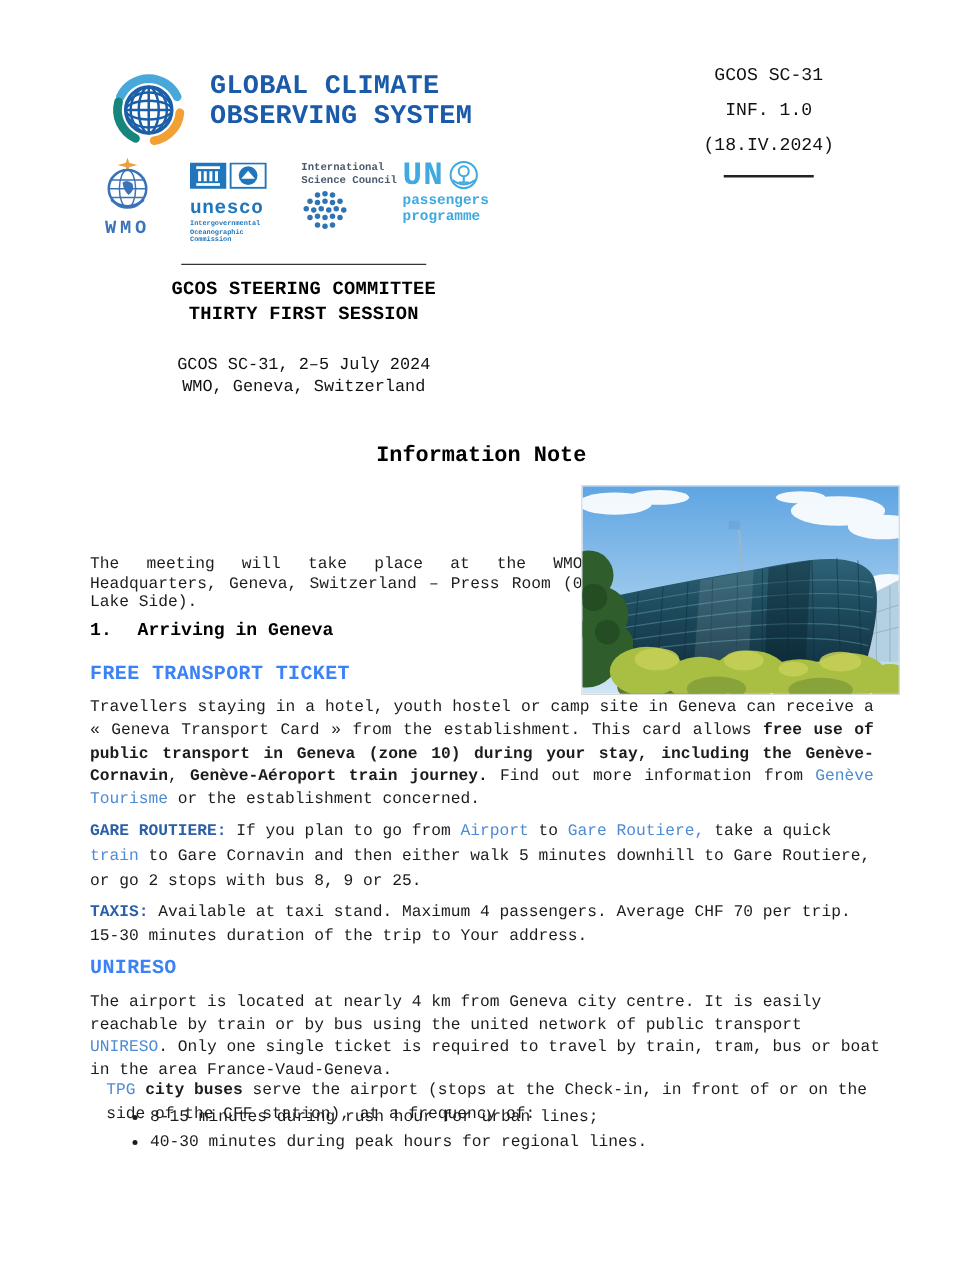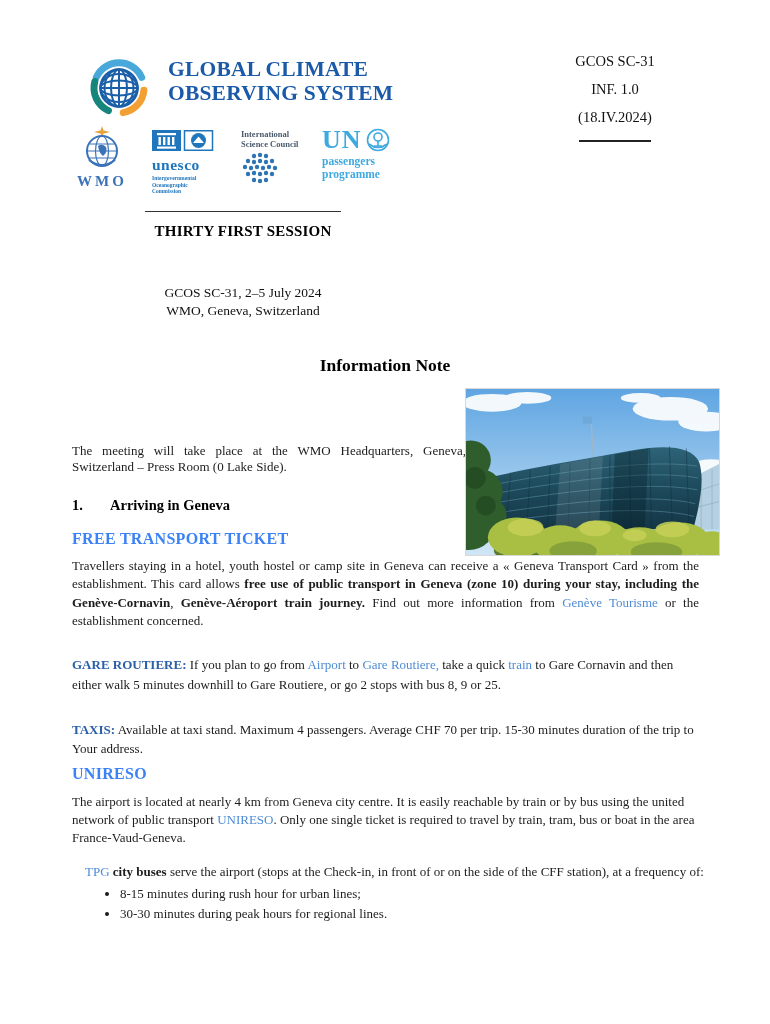--- a/index.html
+++ b/index.html
@@ -1,17 +1,17 @@
 <!DOCTYPE html>
 <html><head>
 <meta charset="utf-8">
 <style>
   html,body{margin:0;padding:0;background:#ffffff;}
   .page{position:relative;width:770px;height:1024px;background:#fff;overflow:hidden;
-        font-family:Liberation Serif, serif;color:#1c1c1c;}
+        font-family:Liberation Mono, monospace;color:#1c1c1c;}
   .abs{position:absolute;}
 
   
   .gcos-word{left:168px;top:57px;font-size:21.5px;font-weight:bold;color:#1a5aa8;line-height:24px;letter-spacing:.2px;}
   .doc-ref{left:540px;top:47px;width:150px;text-align:center;font-size:14.5px;line-height:28px;color:#111;}
   .doc-ref-rule{width:72px;border-top:2px solid #222;margin:9px auto 0 auto;}
   .wmo-block{left:76px;top:126px;width:52px;text-align:center;}
   .wmo-text{color:#3b73b9;font-size:15px;font-weight:bold;letter-spacing:3px;margin-top:1px;}
   .unesco-block{left:152px;top:130px;width:64px;}
   .unesco-text{color:#2076bc;font-size:15.5px;font-weight:bold;letter-spacing:.5px;line-height:16px;margin-top:1px;}
@@ -161,20 +161,21 @@
       </svg>
     </div>
     <div class="unep-text">
       <div>passengers</div>
       <div>programme</div>
     </div>
   </div>
 
   <div class="abs title-rule"></div>
   <div class="abs committee">
+    <div>GCOS STEERING COMMITTEE</div>
     <div>THIRTY FIRST SESSION</div>
   </div>
   <div class="abs session">
     <div>GCOS SC-31, 2–5 July 2024</div>
     <div>WMO, Geneva, Switzerland</div>
   </div>
   <div class="abs info-title">Information Note</div>
 
   <p class="abs body-txt intro" style="margin:0">The meeting will take place at the WMO Headquarters, Geneva, Switzerland – Press Room (0 Lake Side).</p>
 
@@ -276,16 +277,16 @@
   <p class="abs body-txt p3" style="margin:0"><span class="blabel">TAXIS:</span><span> Available at taxi stand. Maximum 4 passengers. Average CHF 70 per trip. 15-30 minutes duration of the trip to Your address.</span></p>
 
   <div class="abs blue-head unireso-head">UNIRESO</div>
 
   <p class="abs body-txt p4" style="margin:0"><span>The airport is located at nearly 4 km from Geneva city centre. It is easily reachable by train or by bus using the united network of public transport </span><a class="lnk">UNIRESO</a><span>. Only one single ticket is required to travel by train, tram, bus or boat in the area France-Vaud-Geneva.</span></p>
 
   <p class="abs body-txt p5" style="margin:13px"><a class="lnk">TPG</a><span> </span><b>city buses</b><span> serve the airport (stops at the Check-in, in front of or on the side of the CFF station), at a frequency of:</span></p>
 
   <ul class="abs bullets">
     <li><span>8-15 minutes during rush hour for urban lines;</span></li>
-    <li><span>30-30 minutes during peak hours for regional lines.</span></li>
+    <li><span>40-30 minutes during peak hours for regional lines.</span></li>
   </ul>
 
 </div>
 
 </body></html>

